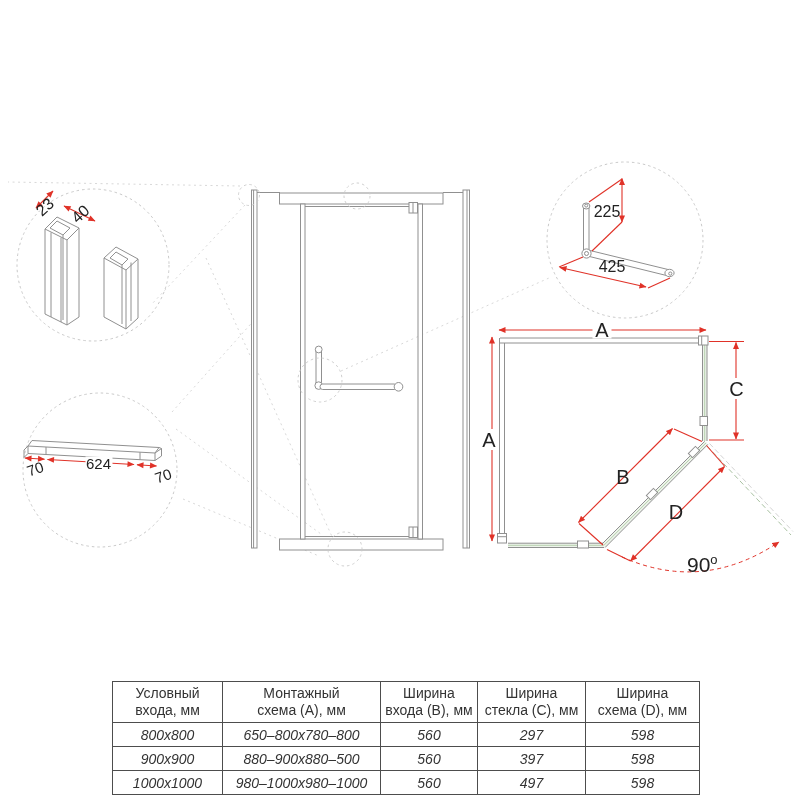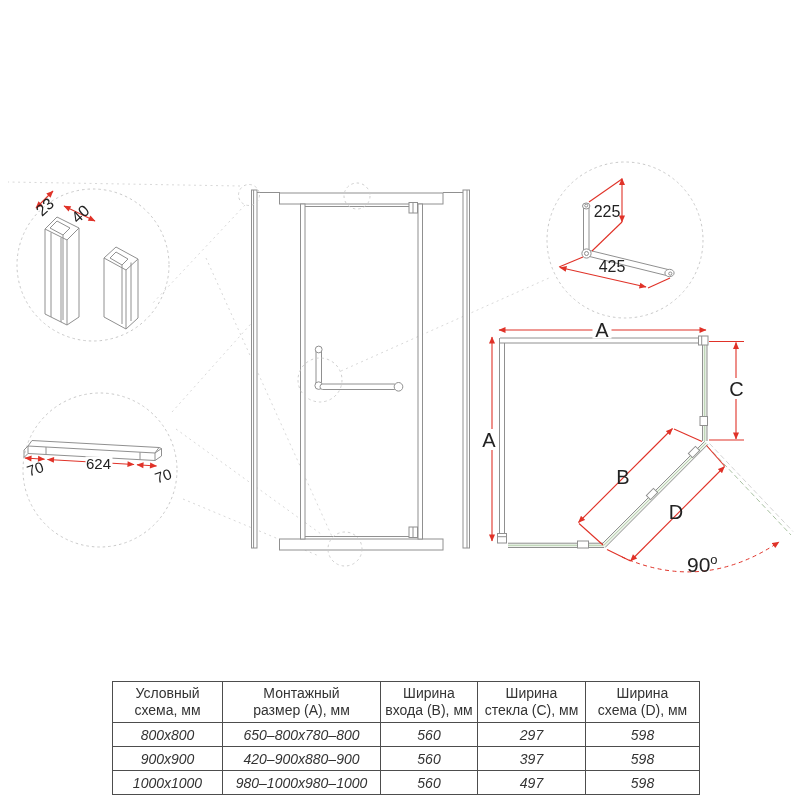--- a/index.html
+++ b/index.html
@@ -239,25 +239,25 @@
     <col style="width:110px">
       <col style="width:158px">
       <col style="width:97px">
     <col style="width:108px">
       <col style="width:114px">
   </colgroup>
   <thead>
     <tr>
       <th>
         <span>Условный</span>
-          <span>схема, мм</span>
+          <span>входа, мм</span>
         </th>
       <th>
         <span>Монтажный</span>
-          <span>размер (А), мм</span>
+          <span>схема (А), мм</span>
         </th>
       <th>
         <span>Ширина</span>
           <span>входа (В), мм</span>
         </th>
       <th>
         <span>Ширина</span>
           <span>стекла (С), мм</span>
         </th>
       <th>
@@ -269,21 +269,21 @@
   <tbody>
     <tr>
       <td>800x800</td>
       <td>650–800x780–800</td>
       <td>560</td>
       <td>297</td>
       <td>598</td>
     </tr>
     <tr>
       <td>900x900</td>
-      <td>420–900x880–900</td>
+      <td>880–900x880–500</td>
       <td>560</td>
       <td>397</td>
       <td>598</td>
     </tr>
     <tr>
       <td>1000x1000</td>
       <td>980–1000x980–1000</td>
       <td>560</td>
       <td>497</td>
       <td>598</td>

